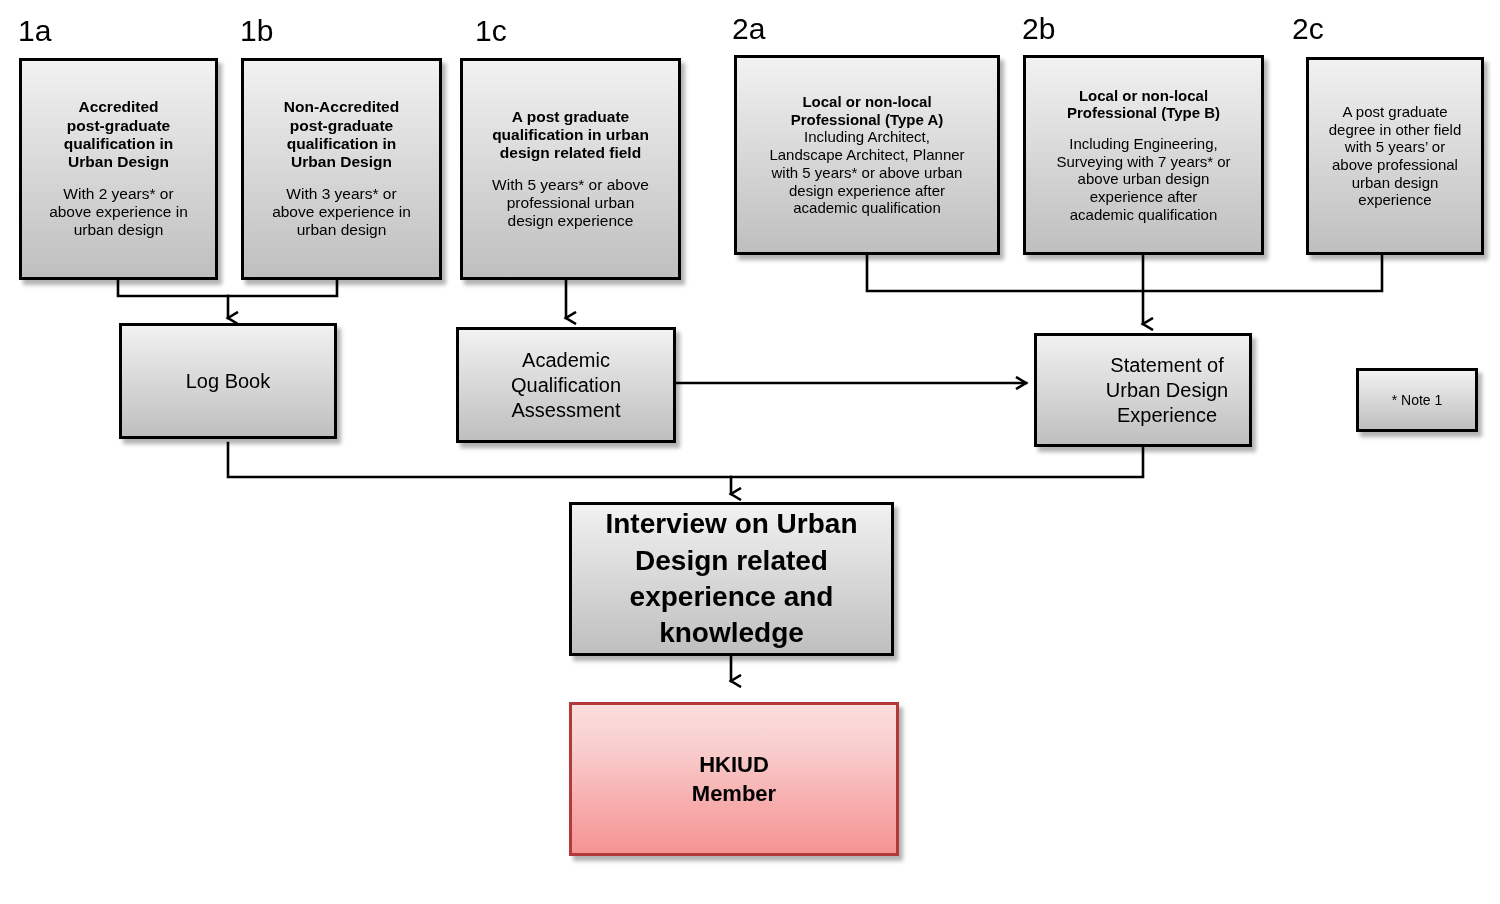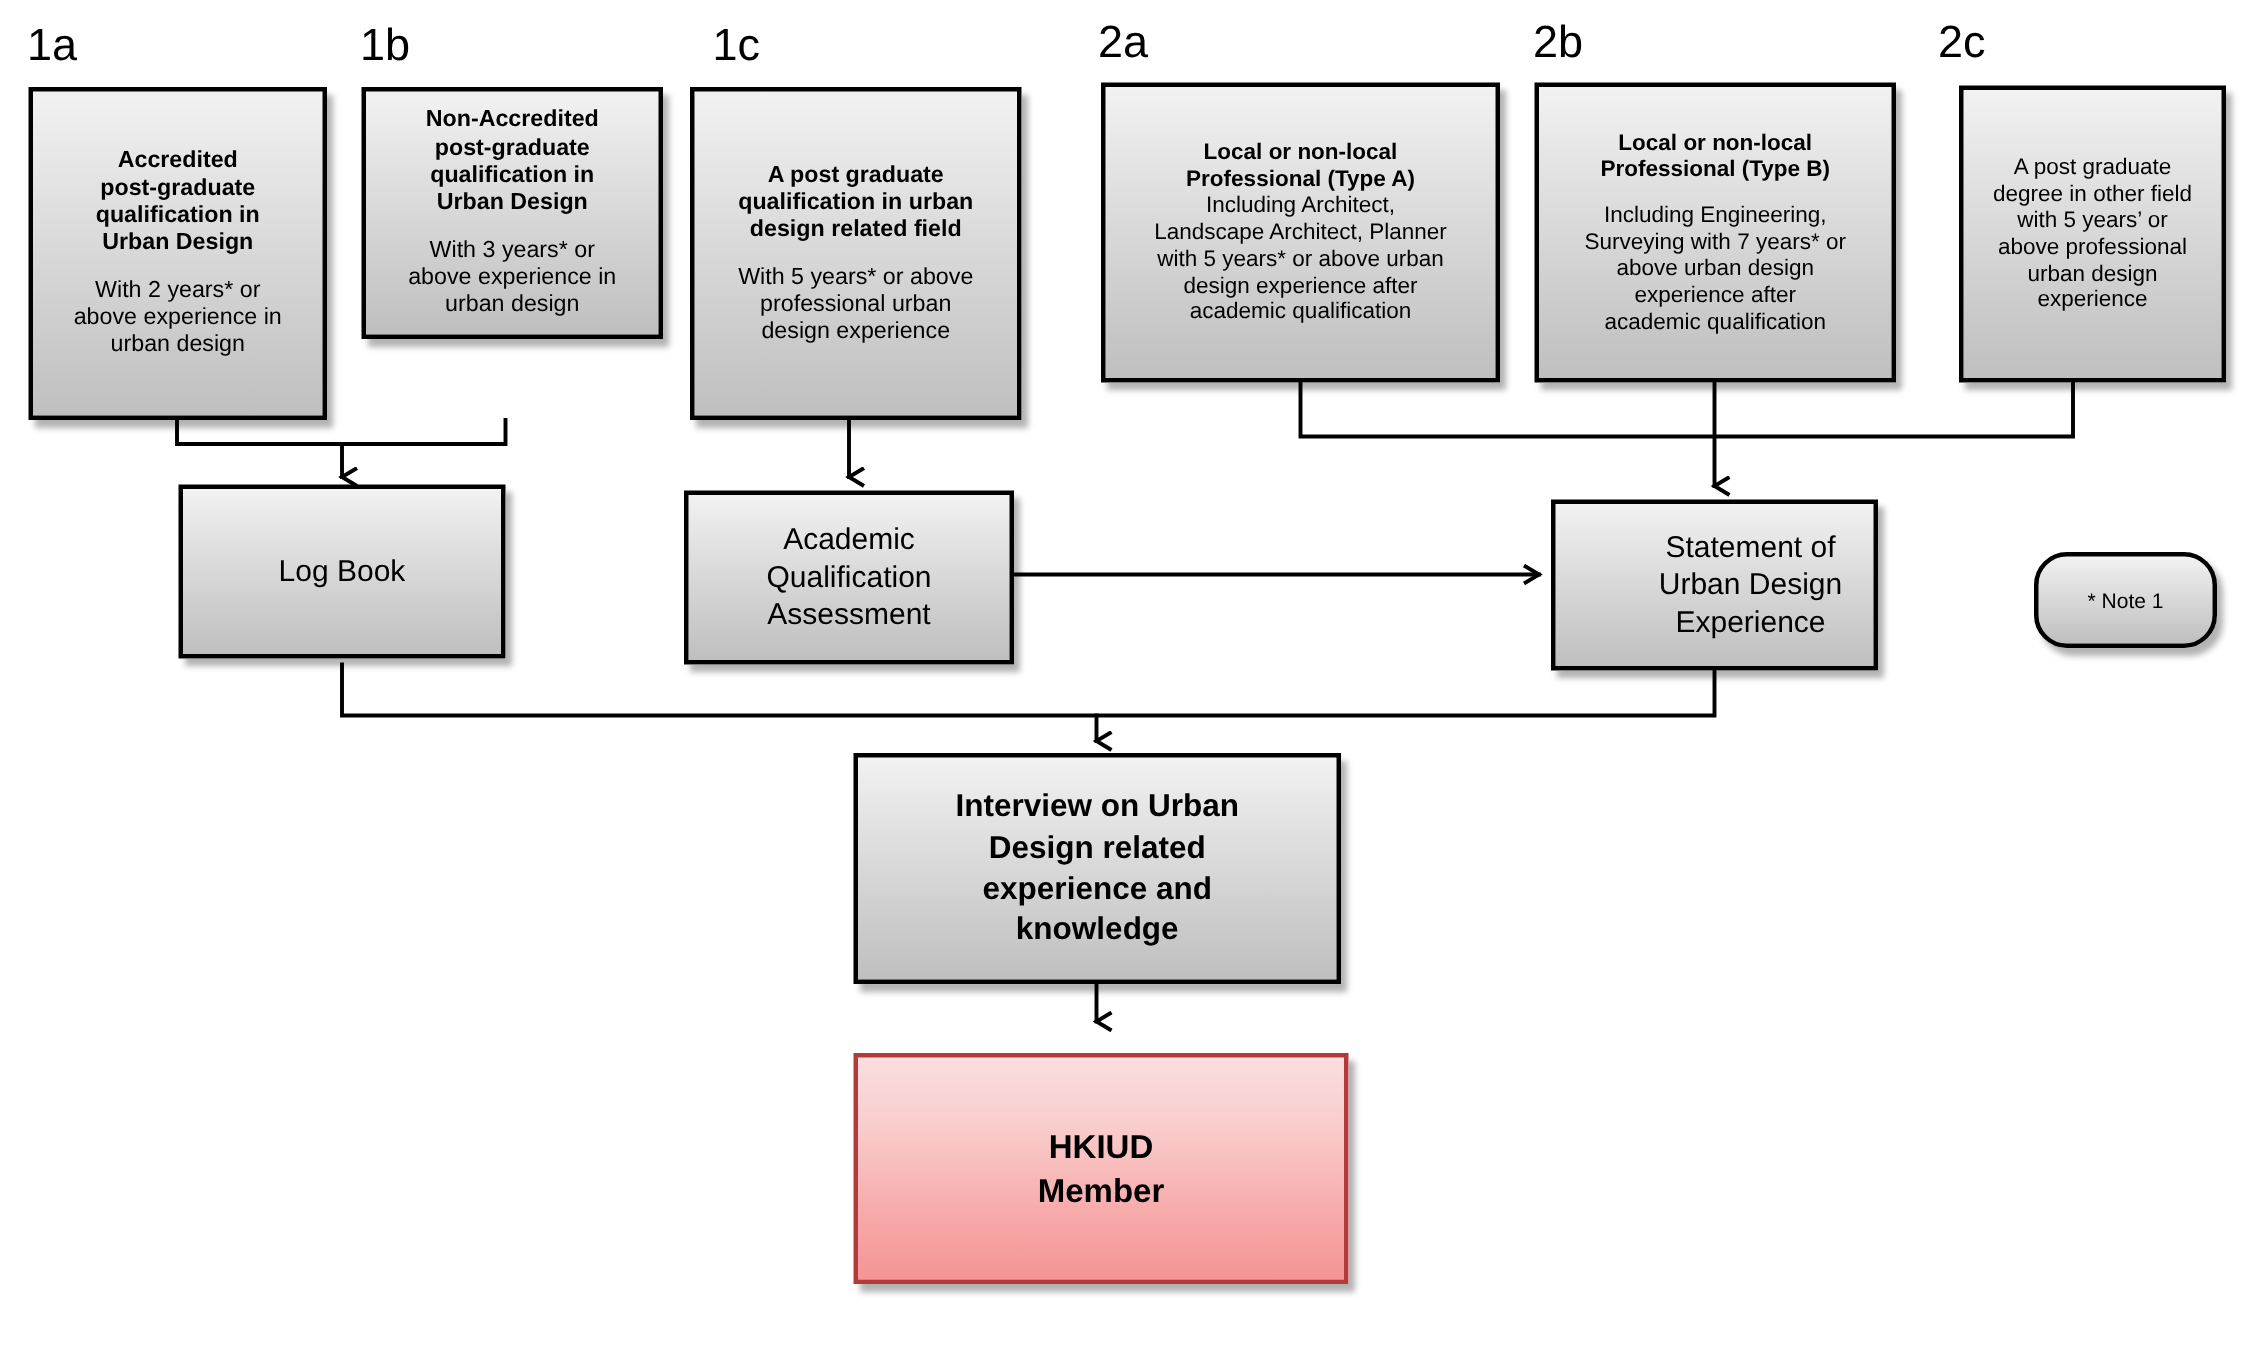--- a/index.html
+++ b/index.html
@@ -41,25 +41,24 @@
   .top-node { font-size: 15.5px; }
   .top-node.small { font-size: 15px; }
 
   
   .mid-node { font-size: 20px; }
   .mid-node .ln { line-height: 1.25; }
 
   .note-node {
     font-size: 14px;
     border-width: 3px;
-    border-radius: 22px;
   }
 
   .interview-node {
-    font-size: 21px;
+    font-size: 28px;
     font-weight: bold;
   }
   .interview-node .ln { line-height: 1.30; }
 
   .member-node {
     border: 3px solid #b23a3a;
     background: linear-gradient(to bottom, #fbdede 0%, #f9cdcd 30%, #f7aaaa 70%, #f59494 100%);
     font-size: 22px;
     font-weight: bold;
     margin-top: 16px;
@@ -130,21 +129,21 @@
       <span class="ln b">post-graduate</span>
       <span class="ln b">qualification in</span>
       <span class="ln b">Urban Design</span>
       <span class="gap"></span>
       <span class="ln">With 2 years* or</span>
       <span class="ln">above experience in</span>
       <span class="ln">urban design</span>
     </div>
   </div>
 
-  <div class="node top-node" style="left:241px; top:58px; width:201px; height:168px;">
+  <div class="node top-node" style="left:241px; top:58px; width:201px; height:222px;">
     <div class="inner">
       <span class="ln b">Non-Accredited</span>
       <span class="ln b">post-graduate</span>
       <span class="ln b">qualification in</span>
       <span class="ln b">Urban Design</span>
       <span class="gap"></span>
       <span class="ln">With 3 years* or</span>
       <span class="ln">above experience in</span>
       <span class="ln">urban design</span>
     </div>

